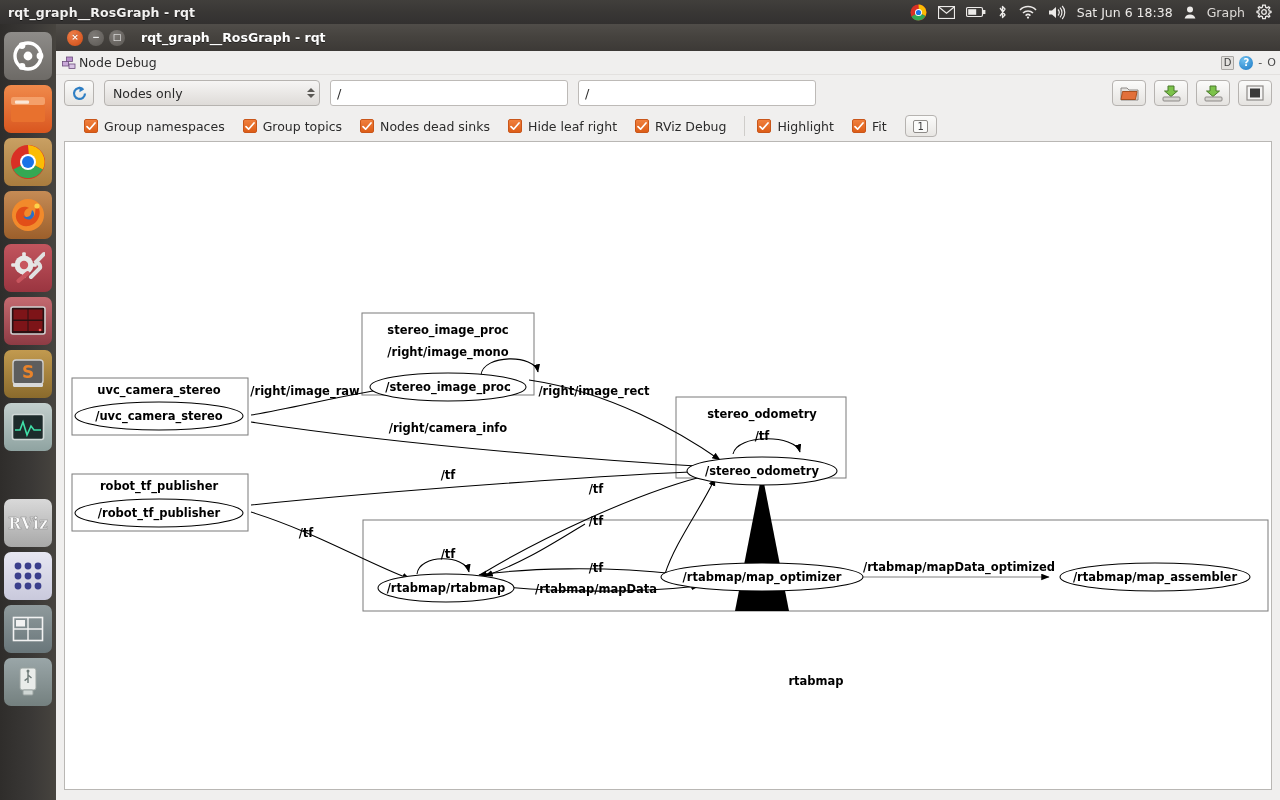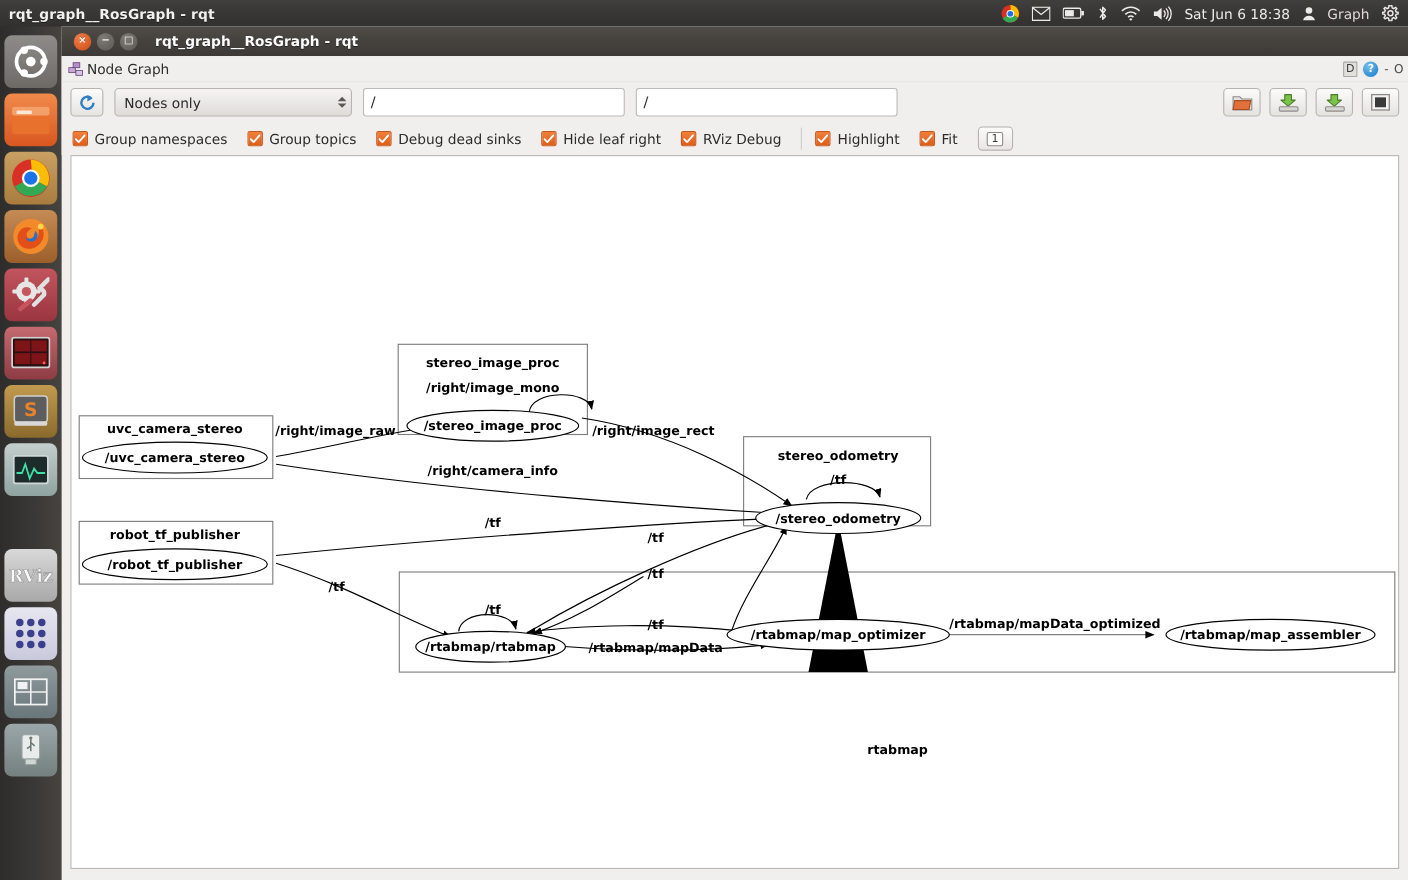--- a/index.html
+++ b/index.html
@@ -121,21 +121,21 @@
   #field-a { width: 238px; }
   #field-b { width: 238px; }
   #toolbar1-right { margin-left: auto; display: flex; align-items: center; gap: 8px; }
   .tbtn-big { width: 34px; height: 26px; border: 1px solid #b6b3b0; border-radius: 4px;
               background: linear-gradient(to bottom, #fbfbfa, #e5e3e0);
               display:flex; align-items:center; justify-content:center;}
 
   
   #toolbar2 {
     height: 30px; flex: 0 0 auto;
-    display: flex; align-items: center; padding: 0 10px; gap: 0px;
+    display: flex; align-items: center; padding: 0 28px; gap: 0px;
     background: #f0efee; font-size: 12.5px; color: #2b2b2b;
   }
   .cbx { display: flex; align-items: center; margin-right: 18px; }
   .cbx .box {
     width: 14px; height: 14px; border-radius: 2px; margin-right: 6px;
     background: linear-gradient(to bottom, #f0803e, #dd5d17);
     border: 1px solid #c9561a;
     display: flex; align-items: center; justify-content: center;
   }
   .cbx .box svg { display: block; }
@@ -370,21 +370,21 @@
   </div>
 
   <div id="panel-header">
     <span class="ng-icon">
       <svg width="14" height="14" viewBox="0 0 14 14">
         <rect x="0.5" y="5.5" width="6" height="4.5" fill="#c9a8d8" stroke="#6b4c7c" stroke-width=".8"></rect>
         <rect x="4.5" y="1" width="6" height="4.5" fill="#b78fcb" stroke="#6b4c7c" stroke-width=".8"></rect>
         <rect x="7" y="8" width="6" height="4.5" fill="#d8c3e4" stroke="#6b4c7c" stroke-width=".8"></rect>
       </svg>
     </span>
-    <span>Node Graph</span>
+    <span>Node Debug</span>
     <div id="panel-header-right">
       <span class="hdr-box">D</span>
       <span class="hdr-help">?</span>
       <span class="hdr-btn">-</span>
       <span class="hdr-btn">O</span>
     </div>
   </div>
 
   <div id="toolbar1">
     <div class="tbtn">
@@ -456,21 +456,21 @@
       </span>
       <span>Group topics</span>
     </label>
 
     <label class="cbx">
       <span class="box">
         <svg width="10" height="9" viewBox="0 0 10 9">
             <path d="M1 4.6 L3.6 7.2 L9 1" fill="none" stroke="#fff" stroke-width="1.7" stroke-linecap="round" stroke-linejoin="round"></path>
           </svg>
       </span>
-      <span>Debug dead sinks</span>
+      <span>Nodes dead sinks</span>
     </label>
 
     <label class="cbx">
       <span class="box">
         <svg width="10" height="9" viewBox="0 0 10 9">
             <path d="M1 4.6 L3.6 7.2 L9 1" fill="none" stroke="#fff" stroke-width="1.7" stroke-linecap="round" stroke-linejoin="round"></path>
           </svg>
       </span>
       <span>Hide leaf right</span>
     </label>

